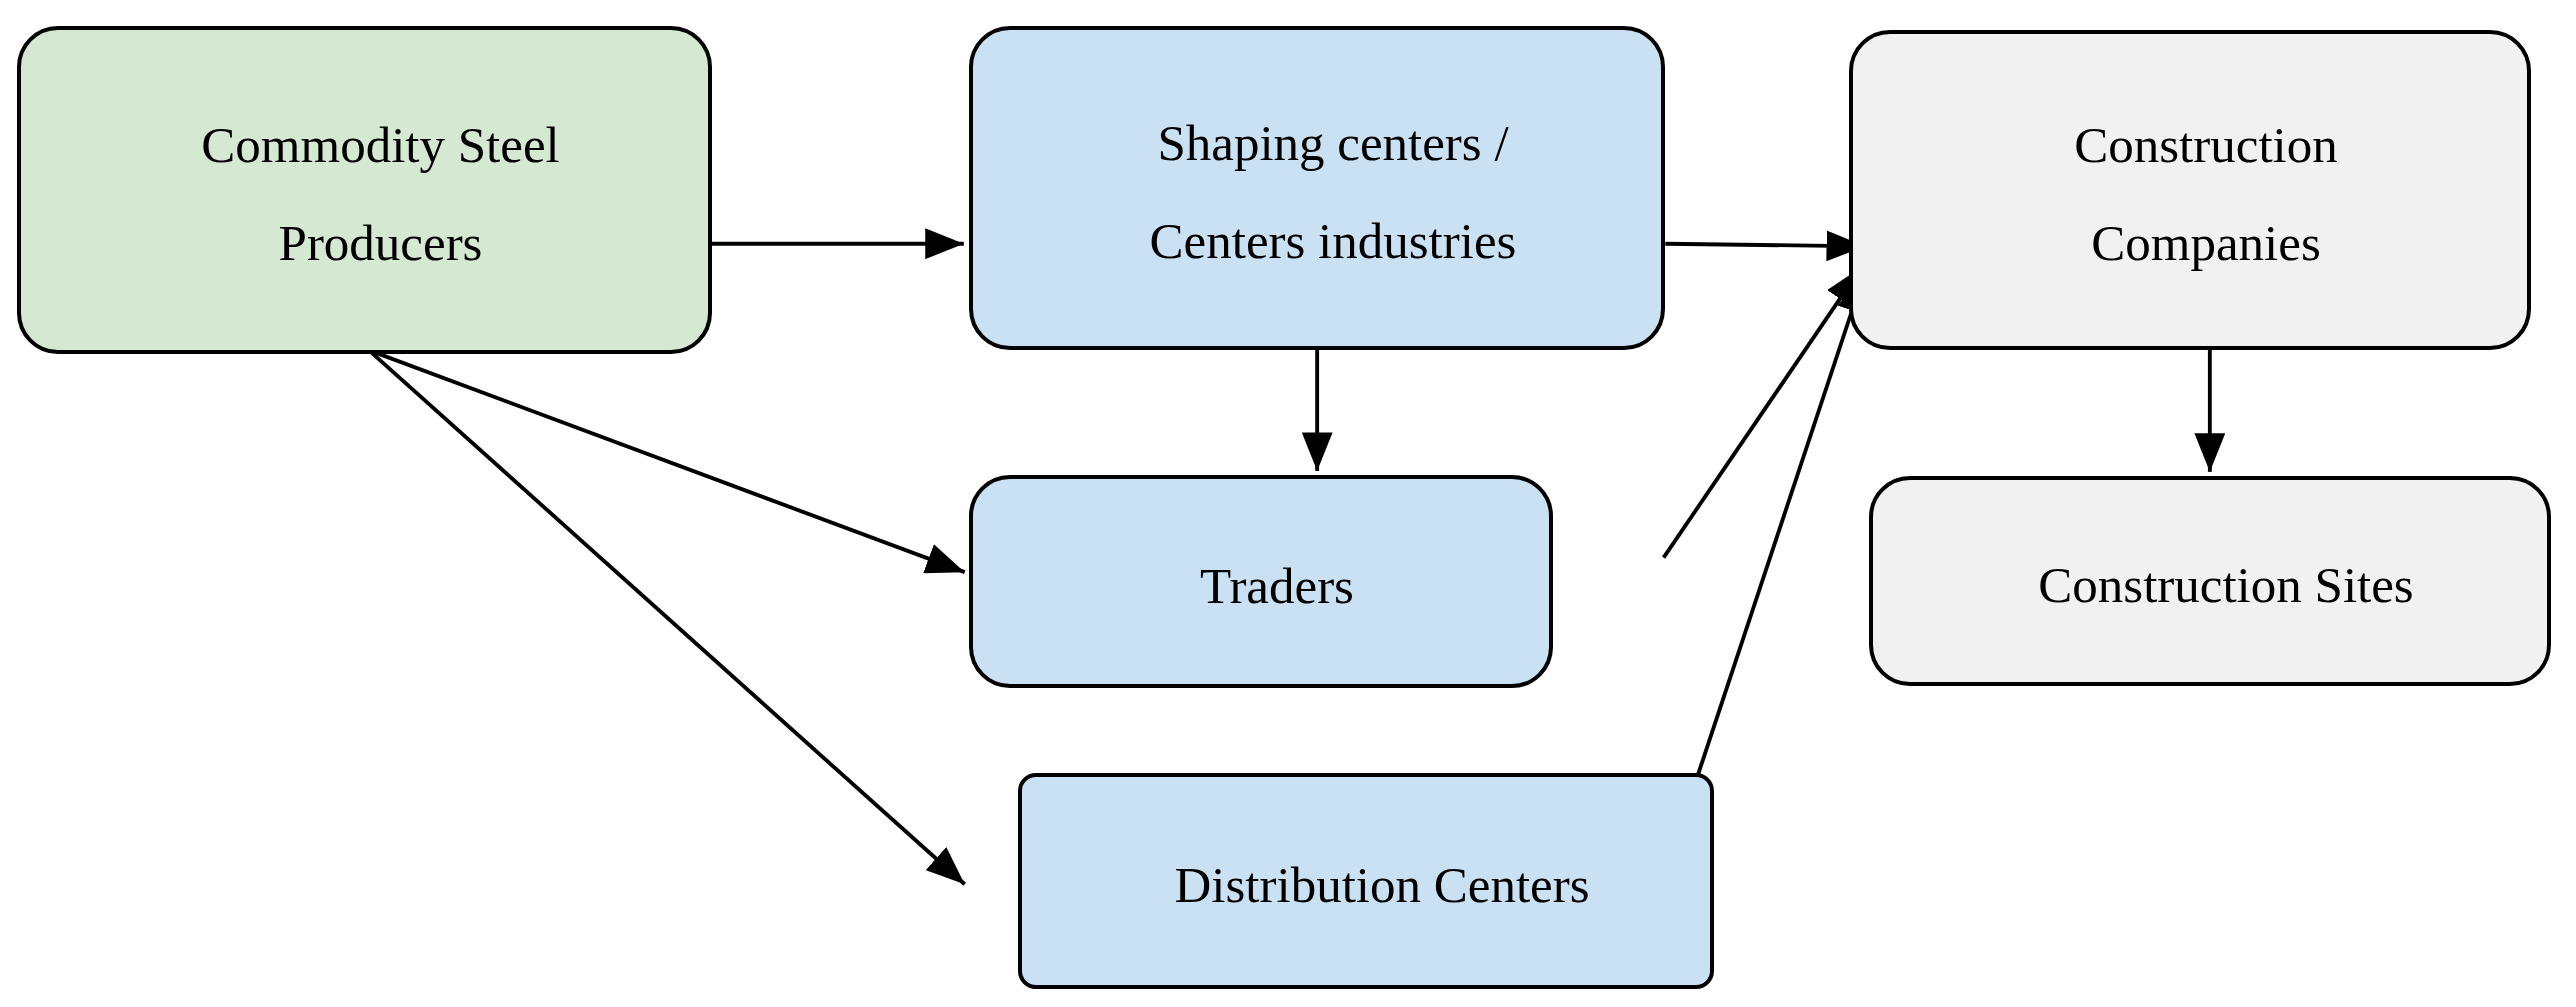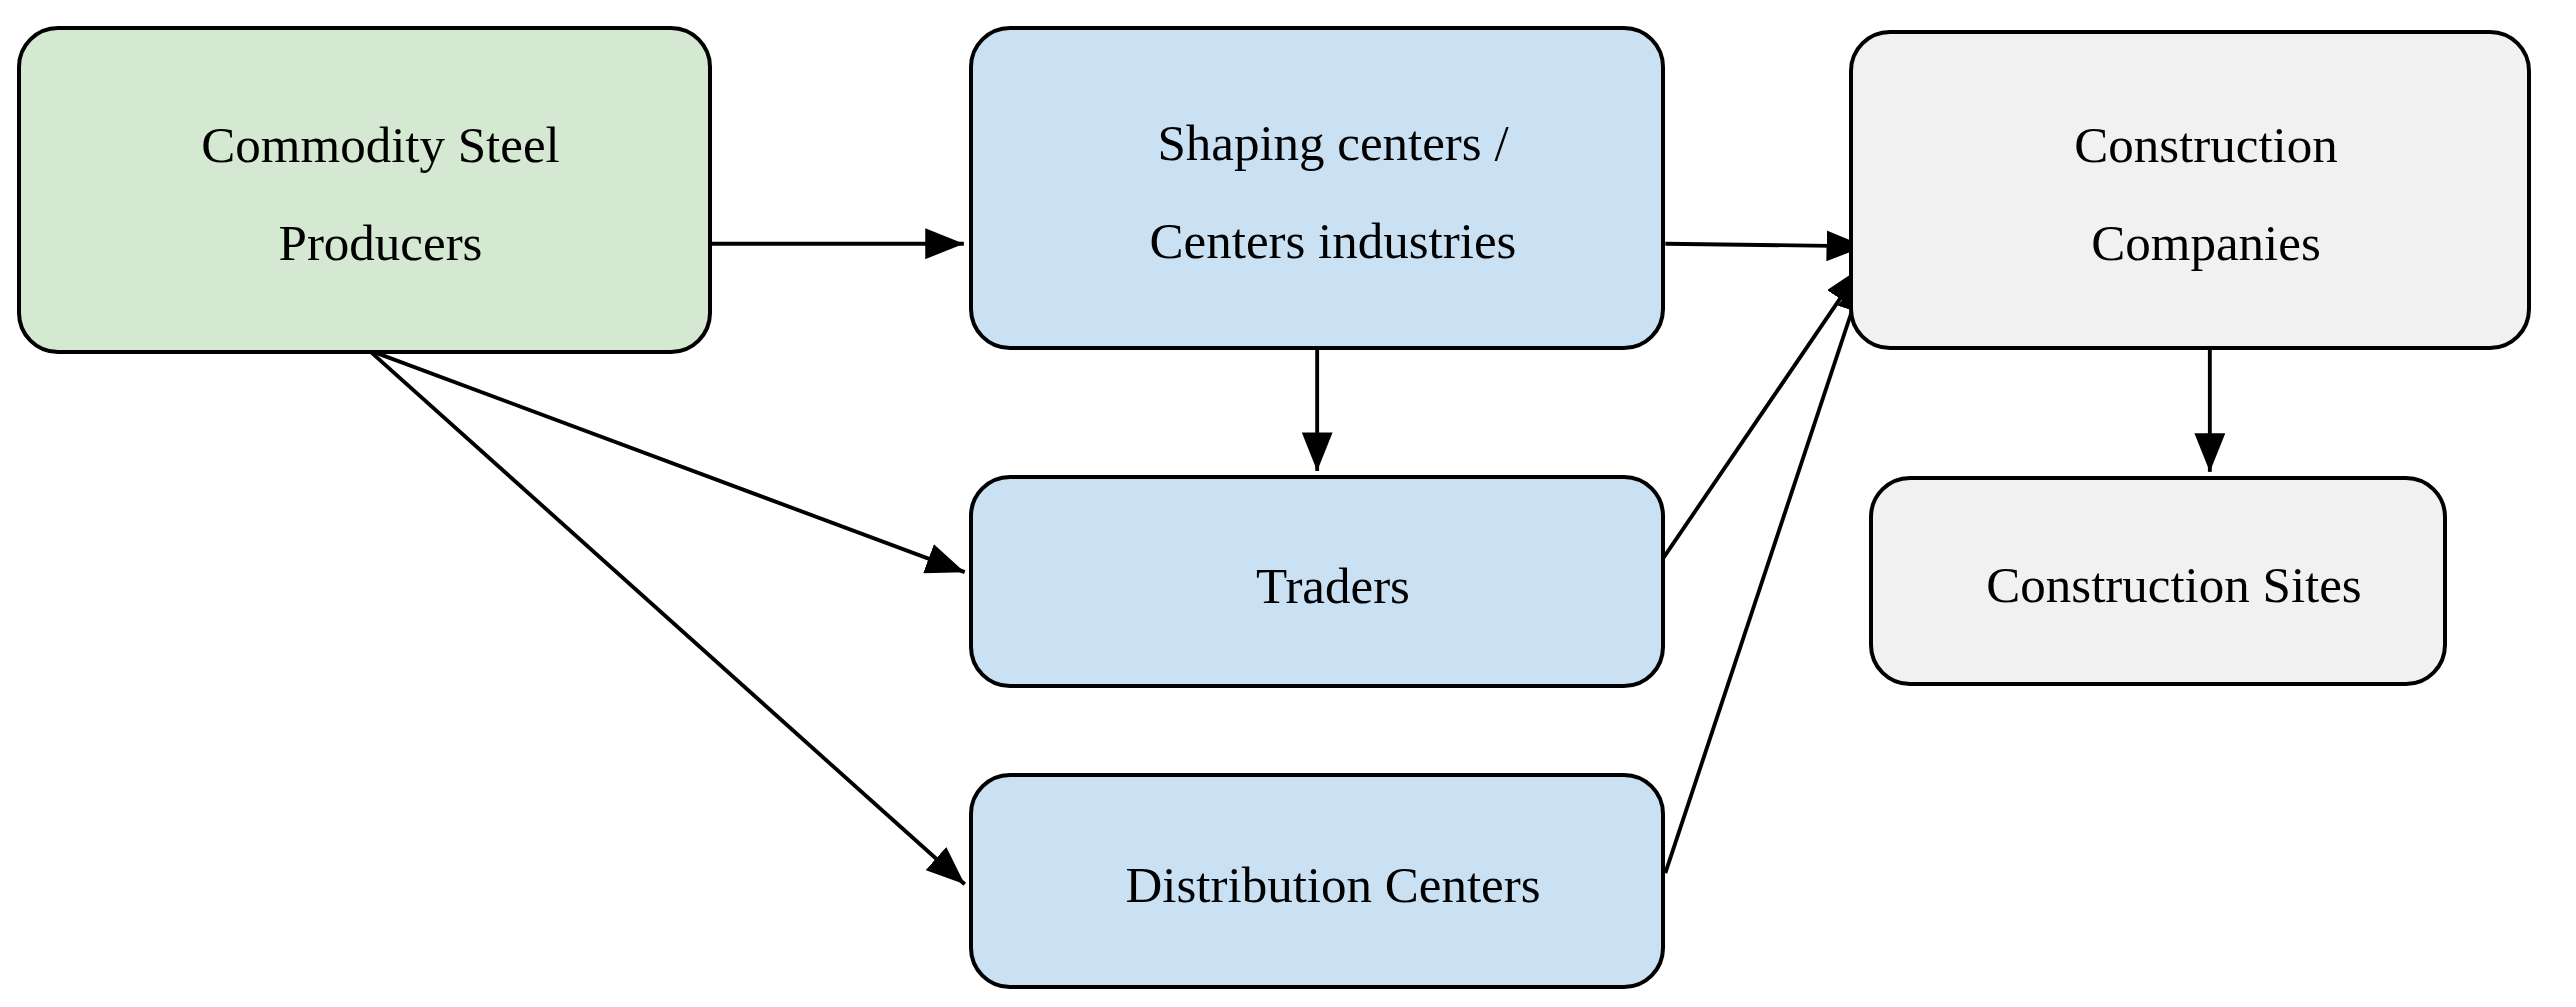--- a/index.html
+++ b/index.html
@@ -31,24 +31,24 @@
     font-size: 51px;
     padding-left: 32px;
   }
   .node .label {
     white-space: pre-line;
     line-height: 1.92;
     padding-top: 10.3px;
   }
   #node-producers    { left: 17px;   top: 26px;  width: 695px; height: 328px; }
   #node-shaping      { left: 969px; top: 26px;  width: 696px; height: 324px; }
-  #node-traders      { left: 969px; top: 475px; width: 696px; height: 213px; }
-  #node-distribution { left: 969px; top: 773px; width: 696px; height: 216px; }
+  #node-traders      { left: 969px; top: 475px; width: 584px; height: 213px; }
+  #node-distribution { left: 1018px; top: 773px; width: 696px; height: 216px; border-radius: 18px; }
   #node-companies    { left: 1849px; top: 30px;  width: 682px; height: 320px; }
-  #node-sites        { left: 1869px; top: 476px; width: 578px; height: 210px; justify-content: center; }
+  #node-sites        { left: 1869px; top: 476px; width: 682px; height: 210px; justify-content: center; }
   .edge {
     stroke: #000000;
     stroke-width: 4.5;
     fill: none;
   }
 </style>
 </head>
 <body>
 
 <div class="stage">

